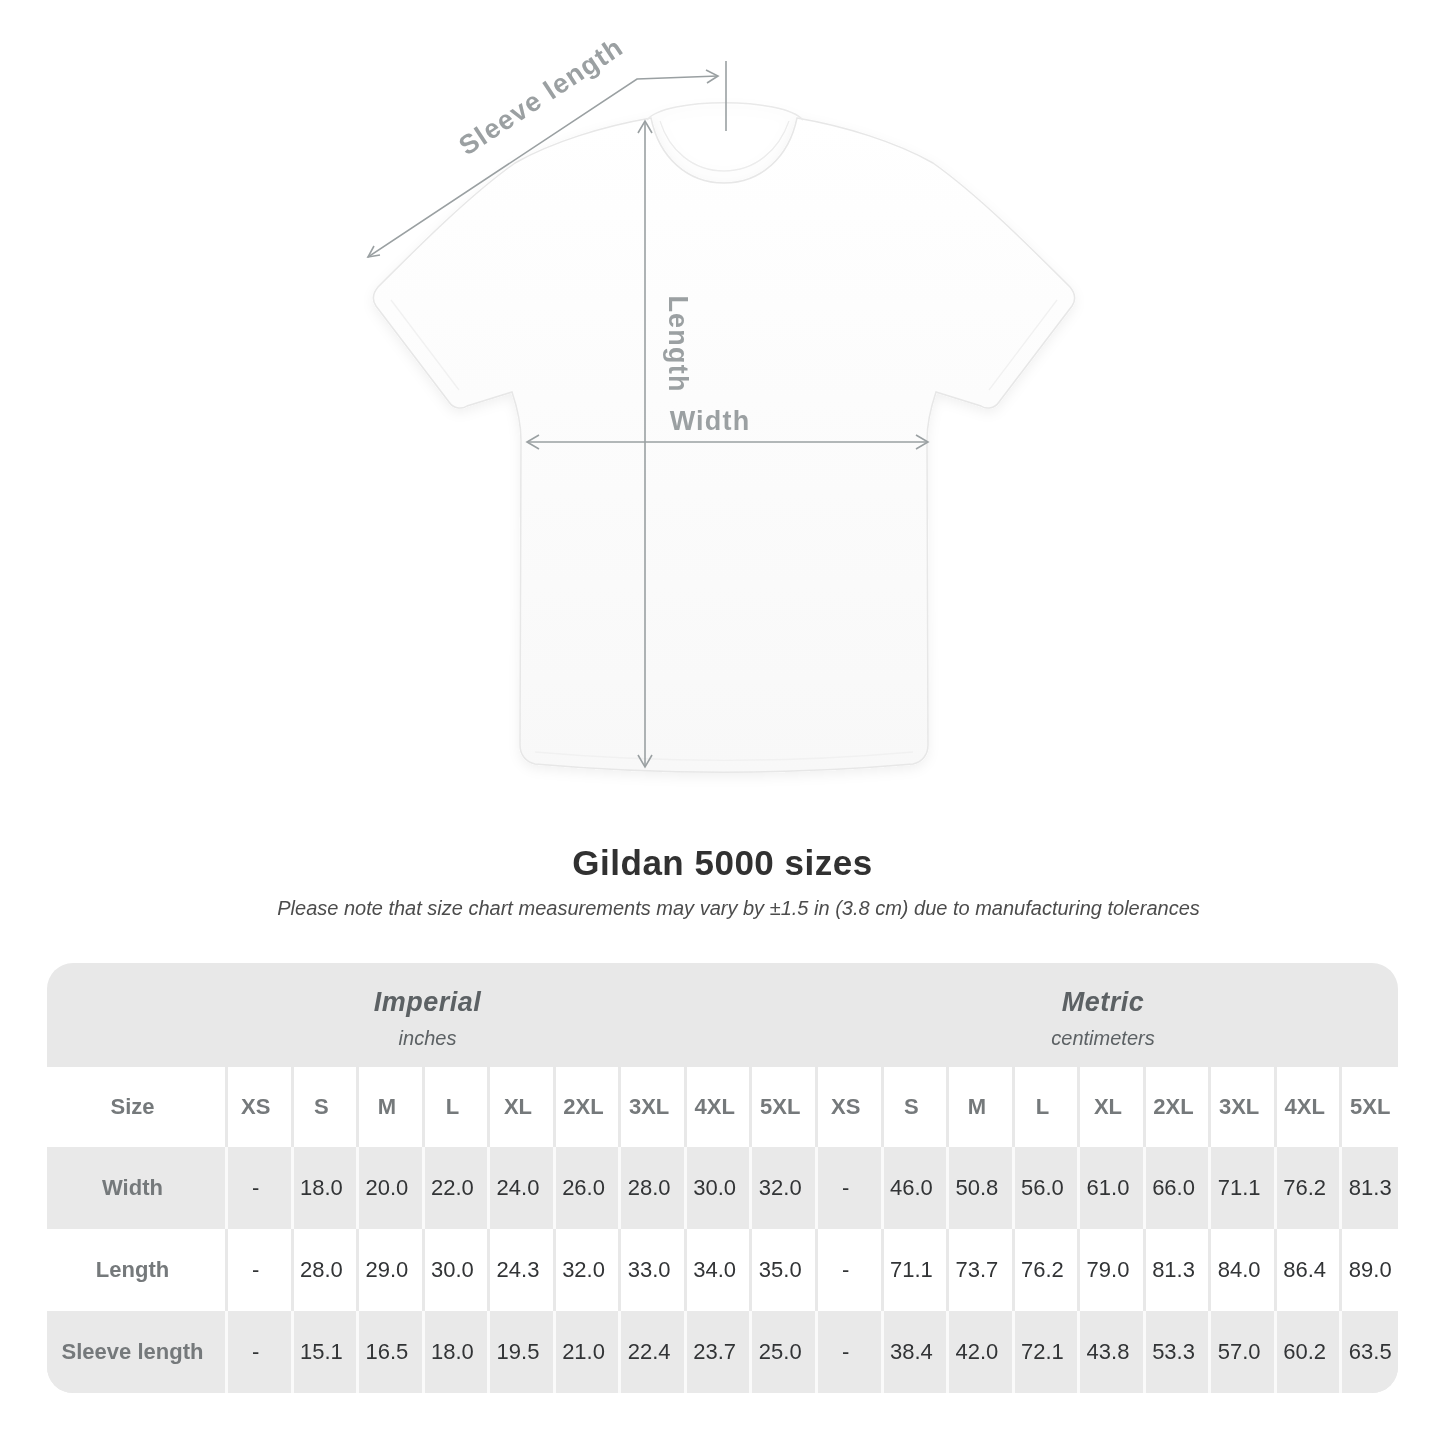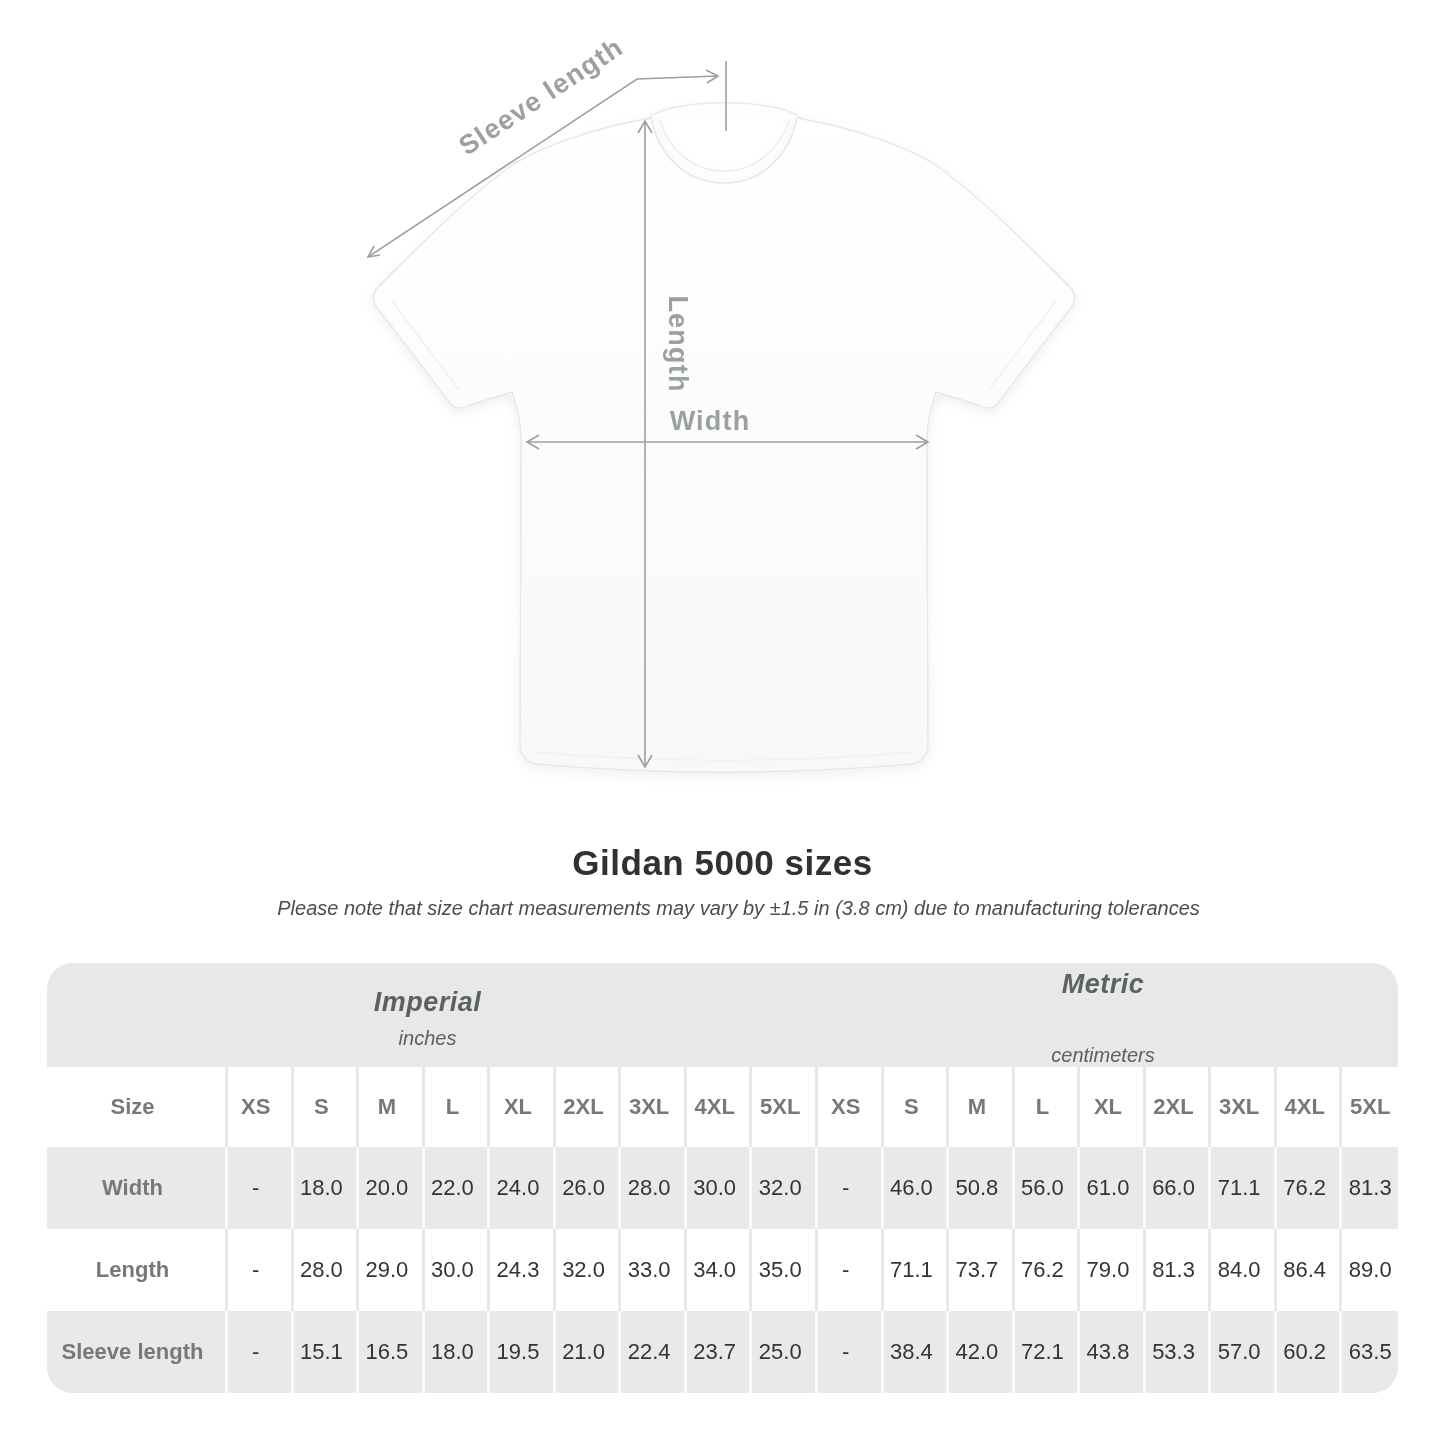--- a/index.html
+++ b/index.html
@@ -31,21 +31,21 @@
   .cell {
     display:flex; align-items:center; justify-content:center;
     box-sizing:border-box; font-size:22px; color:#323436;
   }
   .group-row { height:104px; display:grid; grid-template-columns:171px repeat(18,1fr); }
   .group-cell {
     display:flex; flex-direction:column; align-items:center; justify-content:center;
     gap:9px; padding-top:6px;
   }
   .group-imperial { grid-column:1 / 11; }
-  .group-metric  { grid-column:11 / 20;justify-content:space-between; }
+  .group-metric  { grid-column:11 / 20; }
   .group-label  { font-size:27px; font-weight:bold; font-style:italic; color:#5c6164; letter-spacing:0.5px; }
   .group-sub    { font-size:20px; font-style:italic; color:#5c6164; }
 
   .header-row { height:80px; background:#ffffff; }
   .header-row .cell { font-weight:bold; color:#75797b; }
   .header-row .cell:not(:first-child) { border-left:3px solid #e8e8e8; }
 
   .data-row { height:82px; }
   .row-gray  { background:#e9e9e9; }
   .row-white { background:#ffffff; }

